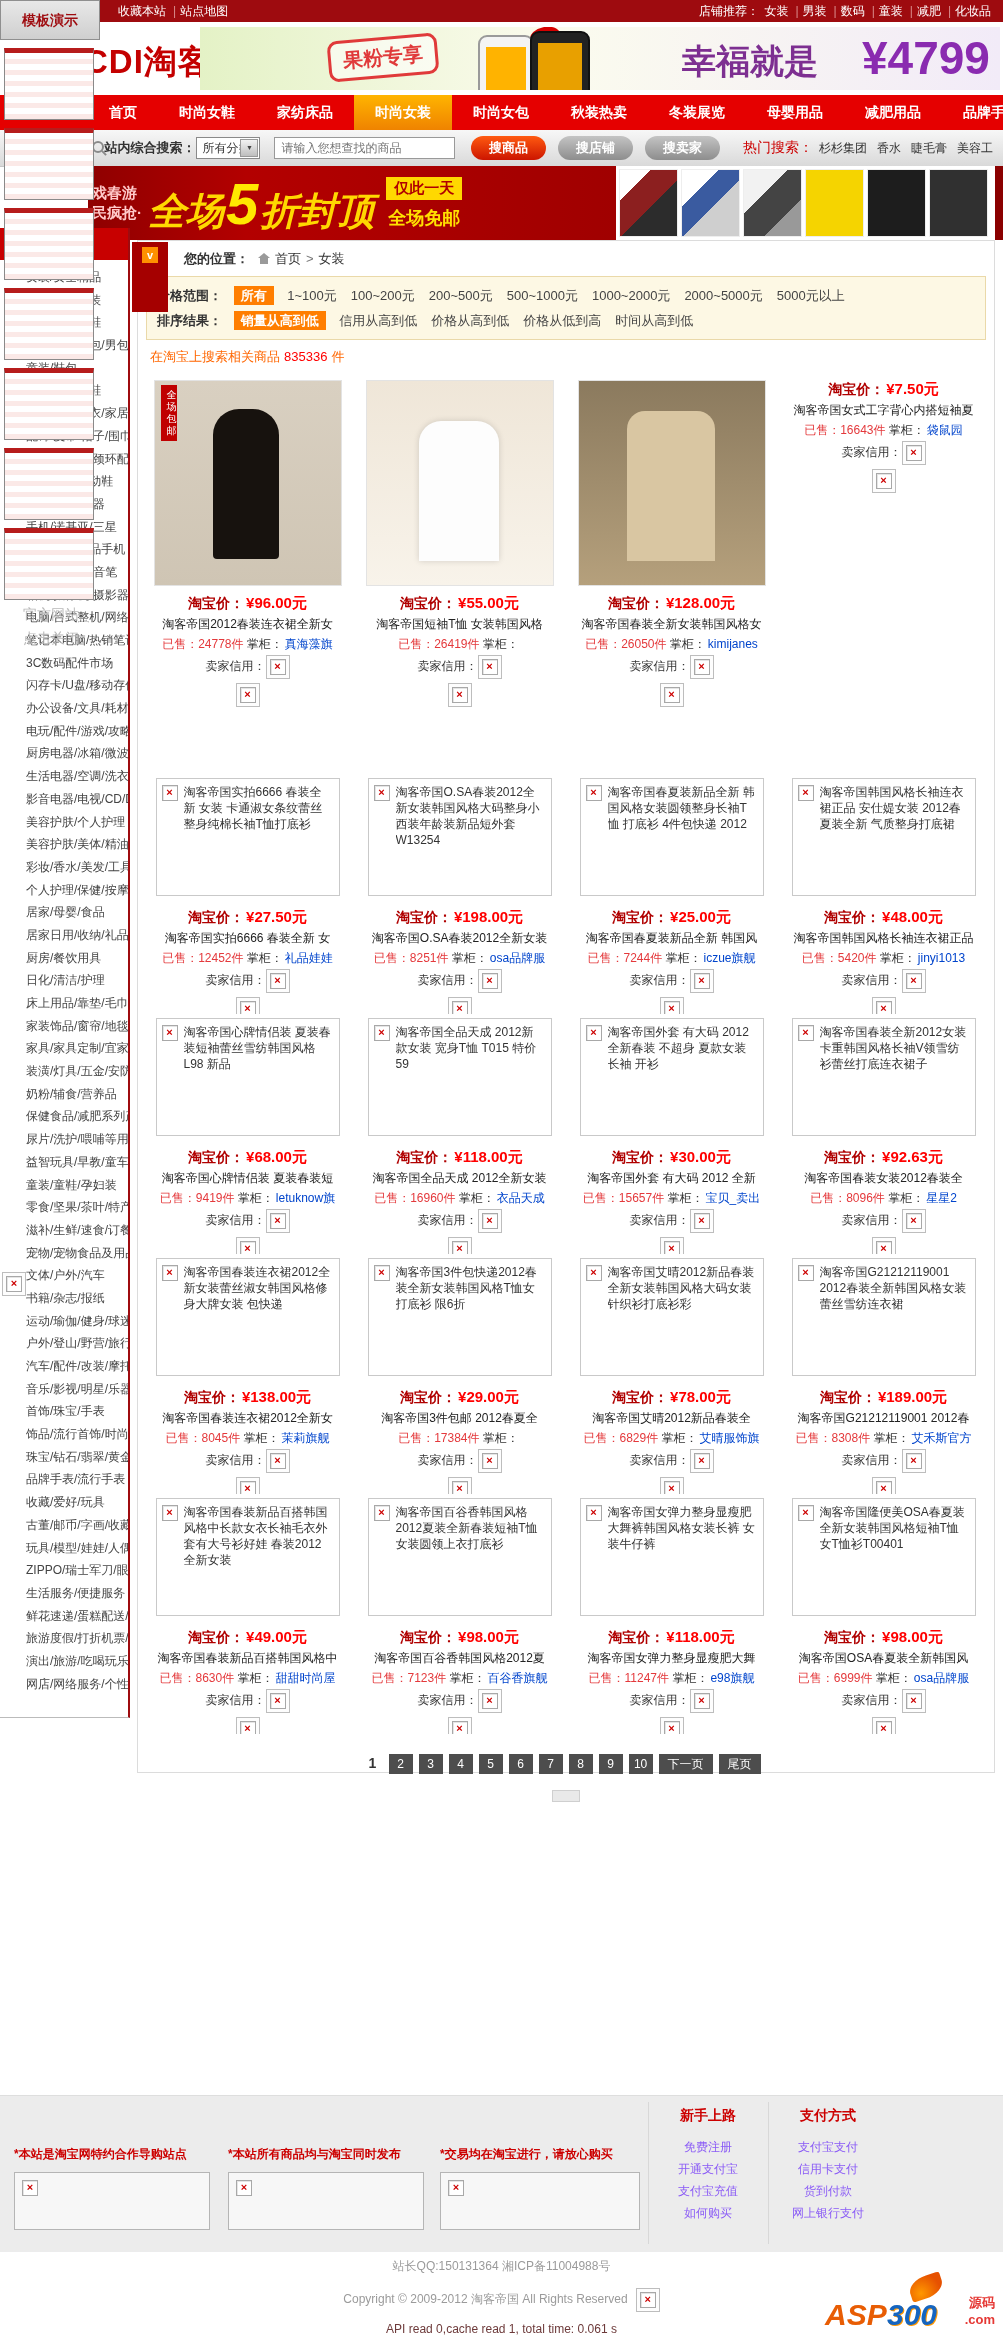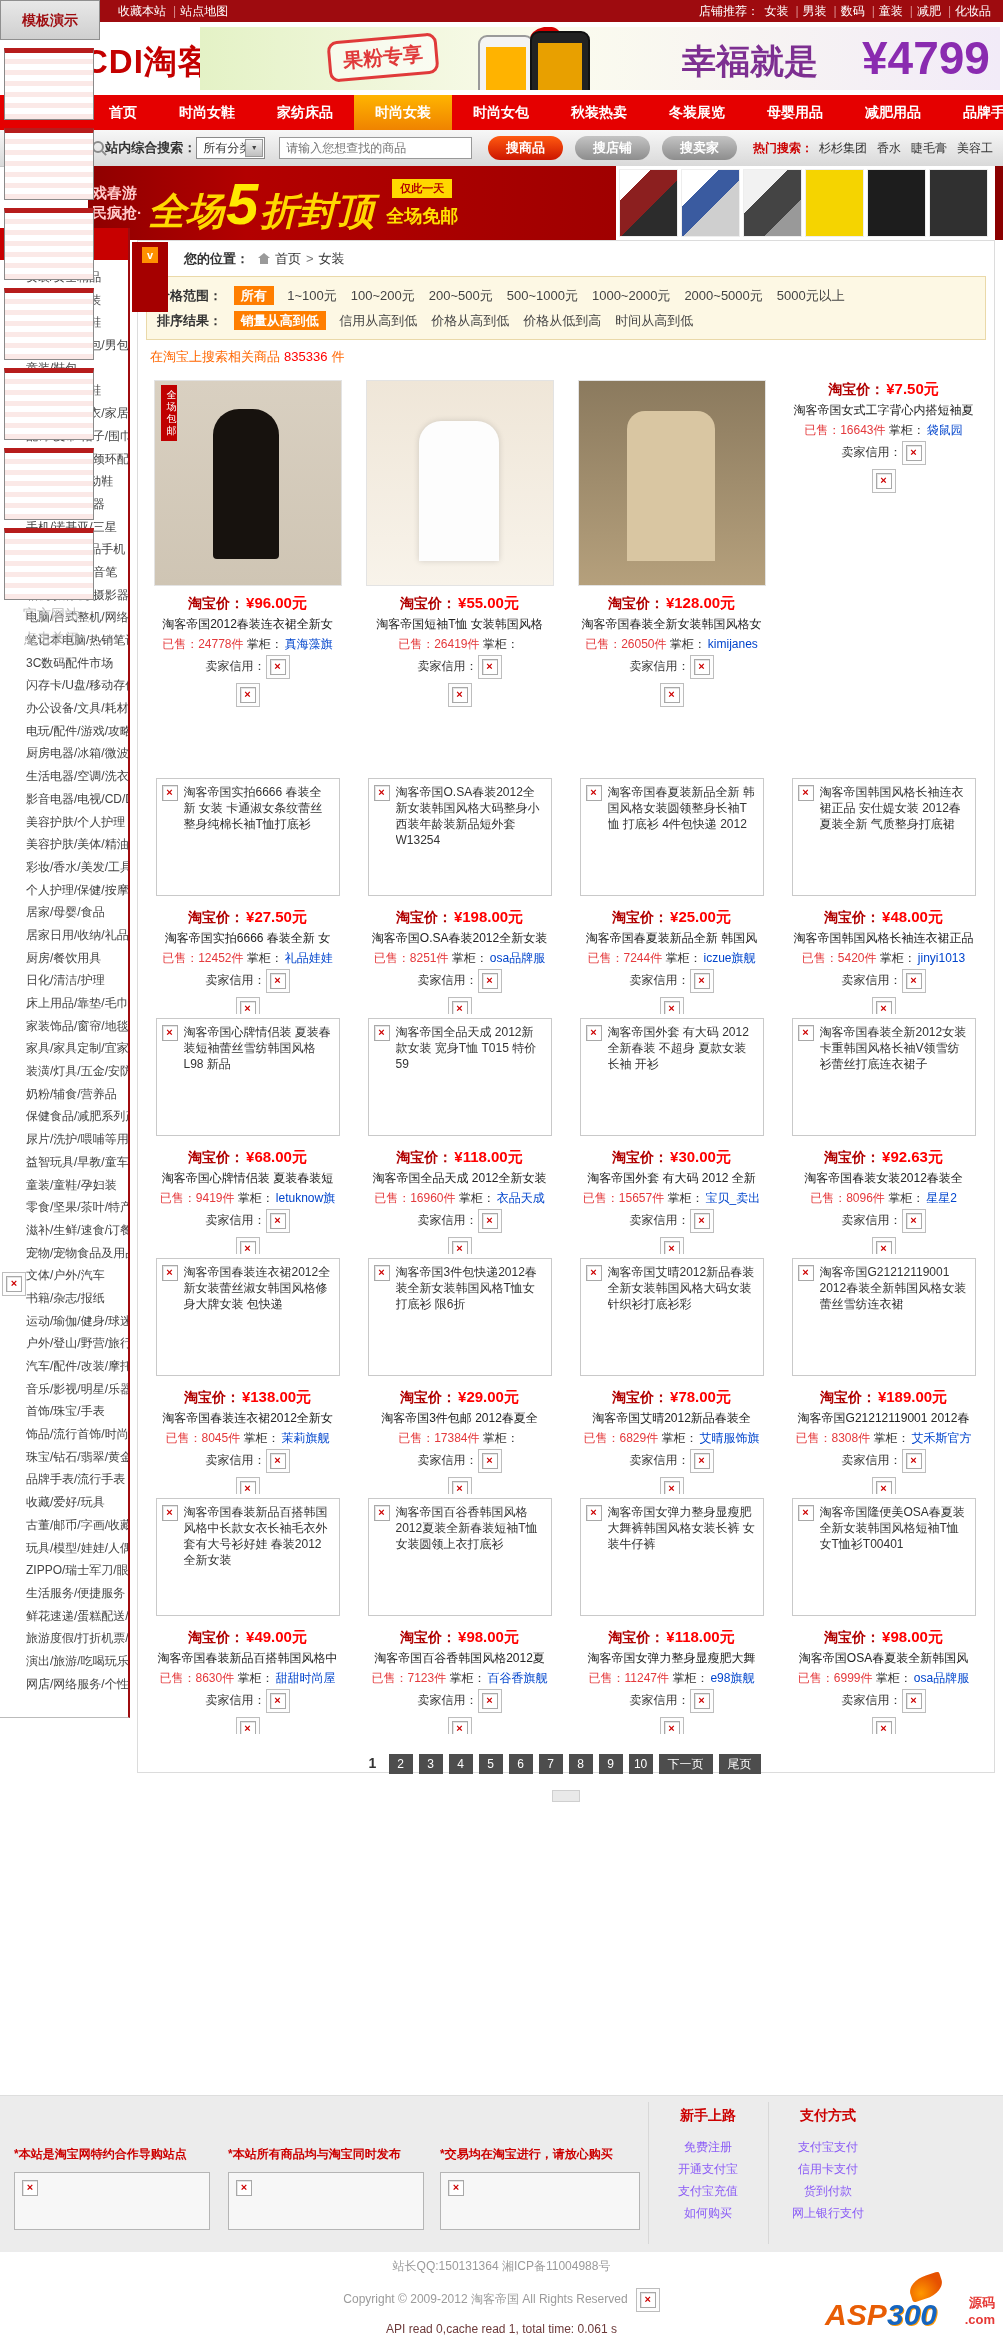--- a/index.html
+++ b/index.html
@@ -48,32 +48,32 @@
   .selwrap{position:relative;width:112px;height:20px;background:#fff;border:1px solid #8a8a8a;line-height:20px;
       padding-left:6px;margin-right:14px;font-size:12px;color:#333;cursor:pointer}
   .selarrow{position:absolute;right:1px;top:1px;width:16px;height:16px;background:linear-gradient(#f2f2f2,#bfbfbf);
       border:1px solid #999;font-size:7px;color:#444;line-height:16px;text-align:center}
   .sb-input{width:328px;height:20px;border:1px solid #999;padding:0 6px;font-size:12px;color:#333;
       font-family:inherit;margin-right:16px}
   .pill{display:inline-block;height:24px;line-height:24px;border-radius:12px;padding:0 18px;color:#fff;
       font-size:13px;font-weight:bold;margin-right:12px;cursor:pointer;border:none}
   .pill.red{background:linear-gradient(#ff5a10,#cc1500)}
   .pill.gray{background:linear-gradient(#c4c4c4,#8d8d8d)}
-  .hot-label{color:#cc0000;font-weight:bold;margin:0 6px 0 4px;font-size:12px}
+  .hot-label{color:#cc0000;font-weight:normal;margin:0 6px 0 11px;font-size:14px}
   .hotlinks a{color:#333;margin-right:10px}
 
   
   .promo{position:absolute;left:88px;top:166px;width:915px;height:74px;display:flex;overflow:hidden}
   .promo-left{width:530px;height:74px;background:linear-gradient(90deg,#8f0000,#b30000 30%,#a00000);
       display:flex;align-items:center;color:#ffd800;position:relative}
   .p-sm{width:56px;margin-left:4px;font-size:15px;font-weight:bold;color:#ffc9c9;line-height:20px}
   .p-big{font-size:38px;font-weight:bold;font-style:italic;white-space:nowrap}
   .p-num{font-size:58px;color:#ffe800;margin:0 2px}
   .p-right{margin-left:12px;text-align:center}
-  .p-badge{display:inline-block;background:#ffd800;color:#b00000;font-size:11px;font-weight:bold;padding:2px 8px}
+  .p-badge{display:inline-block;background:#ffd800;color:#b00000;font-size:15px;font-weight:bold;padding:2px 8px}
   .p-sub{margin-top:6px;font-size:18px;font-weight:bold;color:#ffe000}
   .promo-photos{width:377px;background:#fff;display:flex;align-items:center;padding-left:3px}
   .ptile{width:57px;height:66px;margin-right:3px;border:1px solid #eee}
   .ptile.s1{background:linear-gradient(135deg,#fff 25%,#8c1f1f 25%,#8c1f1f 55%,#2c2c2c 55%)}
   .ptile.s2{background:linear-gradient(135deg,#fff 30%,#3a5ba0 30%,#3a5ba0 55%,#cfcfcf 55%)}
   .ptile.s3{background:linear-gradient(135deg,#f2f2f2 35%,#444 35%,#444 70%,#999 70%)}
   .ptile.s4{background:#f5d400}
   .ptile.s5{background:#1d1d1d}
   .ptile.s6{background:#303030}
   .promo-cap{width:8px;background:#8a0000}

